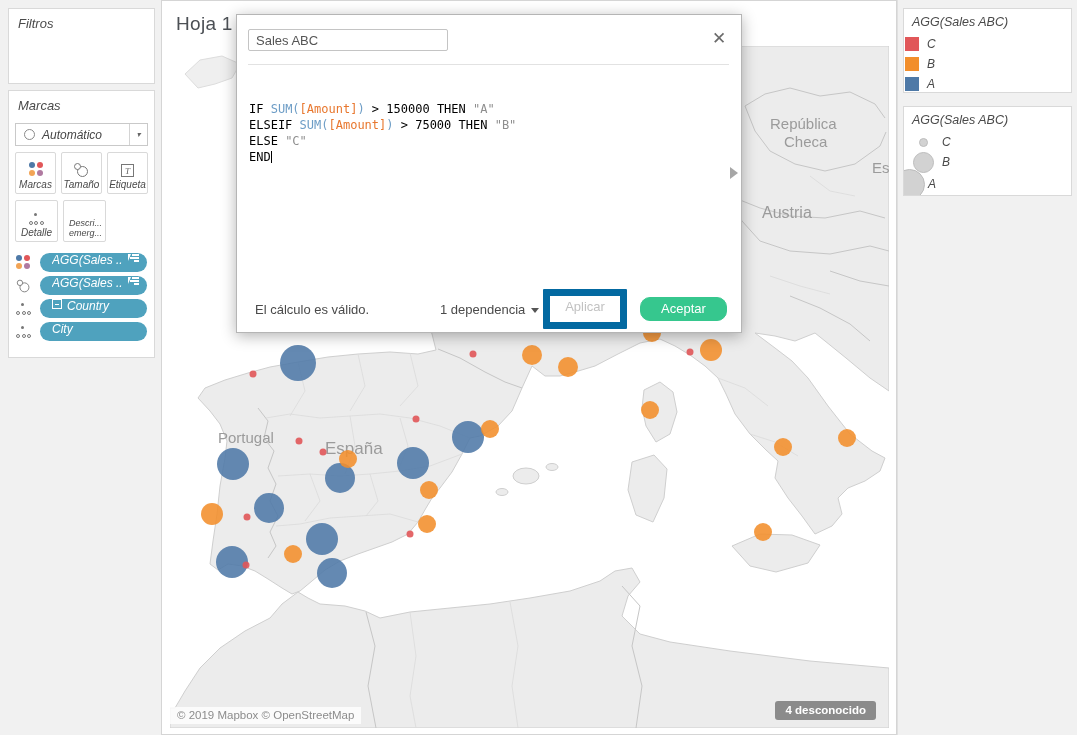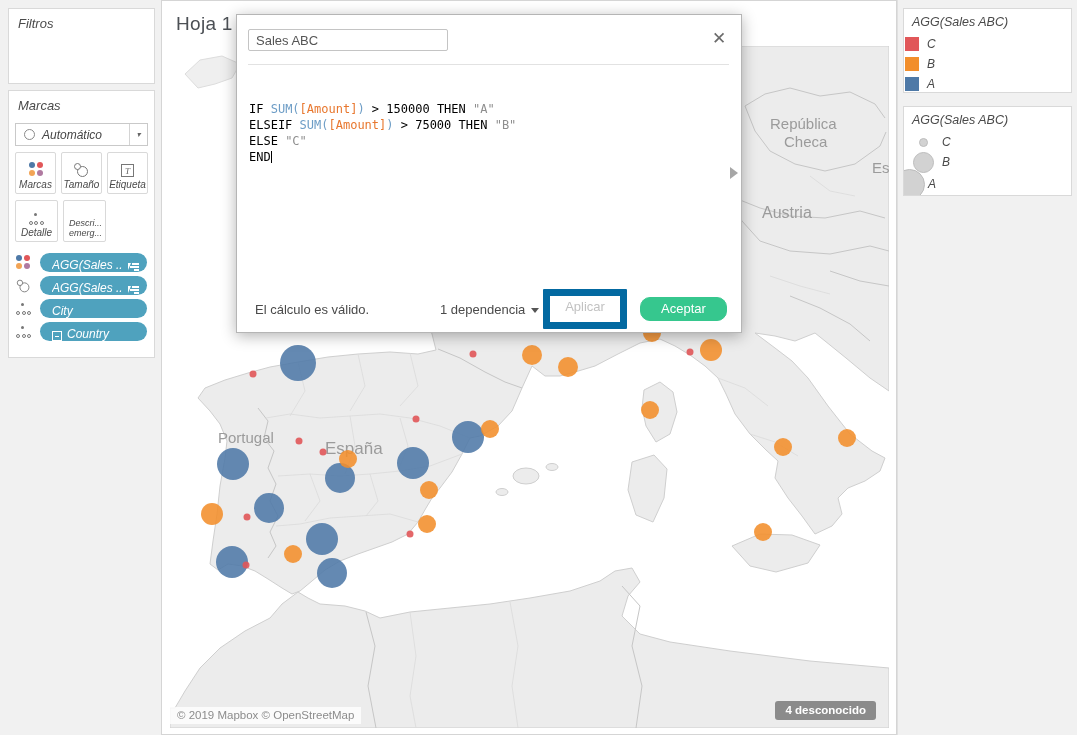--- a/index.html
+++ b/index.html
@@ -27,21 +27,21 @@
   .icon-size .small { width:7px; height:7px; left:0; top:0; background:#fff; }
   .icon-label { width:13px; height:13px; border:1.3px solid #777; font-size:9px; color:#666; display:flex; align-items:center; justify-content:center; font-family:"Liberation Serif",serif; }
   .icon-detail { position:relative; width:16px; height:12px; }
   .icon-detail .dot { position:absolute; left:5px; top:0; width:3px; height:3px; background:#777; border-radius:50%; }
   .icon-detail .row { position:absolute; bottom:0; left:0; display:flex; gap:1.5px; }
   .icon-detail .row i { width:4px; height:4px; border:1px solid #777; border-radius:50%; }
   .two-line { font-size:9px; color:#4a4a4a; line-height:10px; text-align:left; width:100%; padding-left:5px; }
   #pill-rows { margin-top:9px; }
   .pill-row { display:flex; align-items:center; height:23px; padding-left:7px; }
   .pill-row .row-icon { width:24px; display:flex; justify-content:flex-start; }
-  .pill { flex:1; margin-right:7px; height:19px; background:#4fa2be; border-radius:10px; color:#fff; font-size:12px; display:flex; align-items:flex-end; padding:0 8px 0 12px; }
+  .pill { flex:1; margin-right:7px; height:19px; background:#4fa2be; border-radius:10px; color:#fff; font-size:12px; display:flex; align-items:flex-start; padding:0 8px 0 12px; }
   .pill .ptext { flex:1; white-space:nowrap; overflow:hidden; }
   .pill .minusbox { width:10px; height:10px; border:1px solid #fff; margin-right:5px; position:relative; flex:none; }
   .pill .minusbox:after { content:""; position:absolute; left:2px; right:2px; top:4px; border-top:1px solid #fff; }
   .sort-glyph { width:11px; height:10px; position:relative; flex:none; }
   .sort-glyph i { position:absolute; right:0; background:#fff; height:1.5px; }
   .sort-glyph i:nth-child(1){ top:1px; width:7px; }
   .sort-glyph i:nth-child(2){ top:4px; width:9px; }
   .sort-glyph i:nth-child(3){ top:7px; width:5px; }
   .sort-glyph .tri { position:absolute; left:0; top:1px; width:0; height:0; border-left:3px solid #fff; border-bottom:7px solid transparent; }
 
@@ -183,37 +183,37 @@
             <span class="icon-detail">
               <span class="dot"></span>
               <span class="row">
                 <i></i>
                 <i></i>
                 <i></i>
               </span>
             </span>
           </span>
         <div class="pill">
-          <span class="ptext">City</span>
+          <span class="minusbox"></span>
+          <span class="ptext">Country</span>
         </div>
       </div>
       <div class="pill-row">
         <span class="row-icon">
             <span class="icon-detail">
               <span class="dot"></span>
               <span class="row">
                 <i></i>
                 <i></i>
                 <i></i>
               </span>
             </span>
           </span>
         <div class="pill">
-          <span class="minusbox"></span>
-          <span class="ptext">Country</span>
+          <span class="ptext">City</span>
         </div>
       </div>
     </div>
   </div>
 </div>
 
 <div id="sheet">
   <div id="sheet-title">Hoja 1</div>
 
   <div id="map-wrap">

